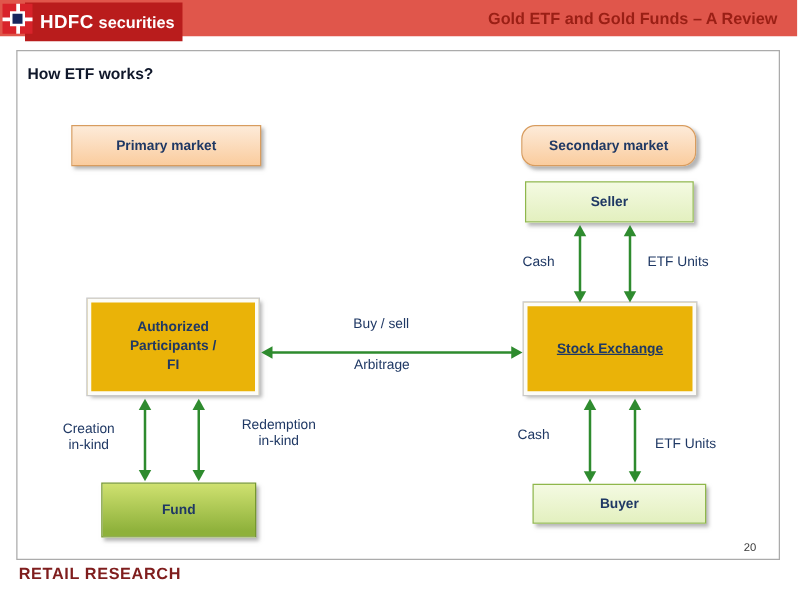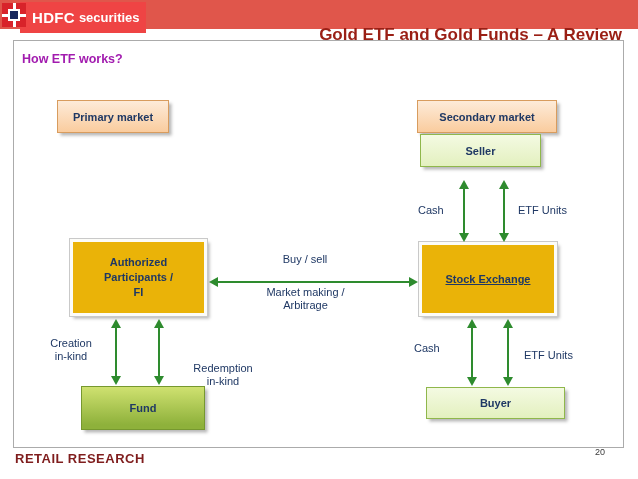--- a/index.html
+++ b/index.html
@@ -1,60 +1,60 @@
 <!DOCTYPE html>
 <html><head>
 <meta charset="utf-8">
 <style>
   * { margin:0; padding:0; box-sizing:border-box; }
   body { font-family:"Liberation Sans", sans-serif; background:#fff; }
   .page { position:relative; width:638px; height:479px; background:#fff; overflow:hidden; }
 
   
   .topbar { position:absolute; left:0; top:0; width:638px; height:29px; background:#E0564B; }
-  .topbar-title { position:absolute; right:16px; top:0; line-height:29px; font-size:17px; font-weight:bold; color:#9A1F15;margin-top:20px; }
+  .topbar-title { position:absolute; right:16px; top:0; line-height:29px; font-size:13px; font-weight:bold; color:#9A1F15; }
   .logo { position:absolute; left:0; top:0; width:150px; height:34px; }
-  .logo-navy { position:absolute; left:20px; top:2px; width:126px; height:31px; background:#ef4444; display:flex; align-items:center; padding-left:12px; }
+  .logo-navy { position:absolute; left:20px; top:2px; width:126px; height:31px; background:#b91c1c; display:flex; align-items:center; padding-left:12px; }
   .logo-navy b { color:#fff; font-size:15px; letter-spacing:0.3px; }
   .logo-reg { color:#fff; font-size:13px; font-weight:bold; margin-left:4px; }
   .logo-icon { position:absolute; left:2px; top:3px; width:24px; height:24px; background:#D8232A; z-index:3; }
   .logo-icon::before { content:""; position:absolute; left:10.5px; top:0; width:3px; height:24px; background:#fff; }
   .logo-icon::after { content:""; position:absolute; top:10.5px; left:0; width:24px; height:3px; background:#fff; }
   .logo-icon-inner { position:absolute; left:6px; top:6px; width:12px; height:12px; background:#fff; z-index:2; }
   .logo-icon-inner::before { content:""; position:absolute; left:2px; top:2px; width:8px; height:8px; background:#17265C; }
 
   
   .content-frame { position:absolute; left:13px; top:40px; width:611px; height:408px; border:1px solid #ABABAB; background:#fff; }
-  .heading { position:absolute; left:22px; top:52px; font-size:12.5px; font-weight:bold; color:#a21caf; }
+  .heading { position:absolute; left:22px; top:52px; font-size:12.5px; font-weight:bold; color:#0f172a; }
 
   
   .dbox { position:absolute; display:flex; align-items:center; justify-content:center; text-align:center;
           font-weight:bold; font-size:11px; color:#1F3864; box-shadow:2.5px 2.5px 3px rgba(120,120,120,0.55); }
   .peach { background:linear-gradient(180deg,#FDEBD9 0%,#FACC9E 100%); border:1px solid #D89C5E; }
   .lightgreen { background:linear-gradient(180deg,#F4FAE2 0%,#E3F0BF 100%); border:1px solid #8FB74B; }
   .midgreen { background:#eab308; border:3px solid #FCFCF8; outline:1px solid #C9C9C9; }
   .fundgreen { background:linear-gradient(180deg,#CFE170 0%,#8EB13B 90%); border:1px solid #76982F; }
 
-  .box-primary   { left:57px;  top:100px; width:112px; height:33px; }
-  .box-secondary { left:417px; top:100px; width:140px; height:33px; }
-  .box-seller    { left:420px; top:134px; width:121px; height:33px; }
+  .box-primary   { left:57px;  top:100px; width:152px; height:33px; }
+  .box-secondary { left:417px; top:100px; width:140px; height:33px;border-radius:11px; }
+  .box-seller    { left:420px; top:145px; width:135px; height:33px; }
   .box-ap        { left:70px;  top:239px; width:137px; height:77px; line-height:15px; }
   .box-stock     { left:419px; top:242px; width:138px; height:74px;text-decoration:underline; }
   .box-fund      { left:81px;  top:386px; width:124px; height:44px; }
   .box-buyer     { left:426px; top:387px; width:139px; height:32px; }
 
   
   .lbl { position:absolute; font-weight:normal; font-size:11px; color:#1F3864; }
   .lbl.center { text-align:center; line-height:13px; }
   .lbl-cash-top      { left:418px; top:204px; }
   .lbl-etf-top       { left:518px; top:204px; }
   .lbl-buysell       { left:235px; top:253px; width:140px; text-align:center; }
   .lbl-marketmaking  { left:233px; top:286px; width:145px; }
   .lbl-creation      { left:38px;  top:337px; width:66px; }
-  .lbl-redemption    { left:180px; top:334px; width:86px;margin-top:28px; }
+  .lbl-redemption    { left:180px; top:334px; width:86px; }
   .lbl-cash-bottom   { left:414px; top:342px; }
   .lbl-etf-bottom    { left:524px; top:349px; }
 
   
   .varrow { position:absolute; width:2px; background:#2E8B2E; }
   .varrow::before { content:""; position:absolute; left:-4px; top:-8px; width:0; height:0;
                     border-left:5px solid transparent; border-right:5px solid transparent; border-bottom:9px solid #2E8B2E; }
   .varrow::after  { content:""; position:absolute; left:-4px; bottom:-8px; width:0; height:0;
                     border-left:5px solid transparent; border-right:5px solid transparent; border-top:9px solid #2E8B2E; }
   .harrow { position:absolute; height:2px; background:#2E8B2E; }
@@ -66,21 +66,21 @@
   .ar-seller-1 { left:463px; top:188px; height:46px; }
   .ar-seller-2 { left:503px; top:188px; height:46px; }
   .ar-fund-1   { left:115px; top:327px; height:50px; }
   .ar-fund-2   { left:158px; top:327px; height:50px; }
   .ar-buyer-1  { left:471px; top:327px; height:51px; }
   .ar-buyer-2  { left:507px; top:327px; height:51px; }
   .ar-buysell  { left:217px; top:281px; width:193px; }
 
   
   .footer-label { position:absolute; left:15px; top:451px; font-size:13px; font-weight:bold; color:#7f1d1d; letter-spacing:0.5px; }
-  .page-number  { position:absolute; left:595px; top:447px; font-size:9px; font-weight:normal; color:#3A3A3A; }
+  .page-number  { position:absolute; left:595px; top:433px; font-size:9px; font-weight:normal; color:#3A3A3A; }
 </style>
 </head>
 <body>
 
 <div class="page">
 
   <div class="topbar">
     <span class="topbar-title">Gold ETF and Gold Funds – A Review</span>
   </div>
   <div class="logo">
@@ -117,21 +117,20 @@
   <div class="harrow ar-buysell"></div>
   <div class="varrow ar-fund-1"></div>
   <div class="varrow ar-fund-2"></div>
   <div class="varrow ar-buyer-1"></div>
   <div class="varrow ar-buyer-2"></div>
 
   <div class="lbl lbl-cash-top">Cash</div>
   <div class="lbl lbl-etf-top">ETF Units</div>
   <div class="lbl lbl-buysell">Buy / sell</div>
   <div class="lbl center lbl-marketmaking">
-    <div>Market making /</div>
     <div>Arbitrage</div>
   </div>
   <div class="lbl center lbl-creation">
     <div>Creation</div>
     <div>in-kind</div>
   </div>
   <div class="lbl center lbl-redemption">
     <div>Redemption</div>
     <div>in-kind</div>
   </div>

